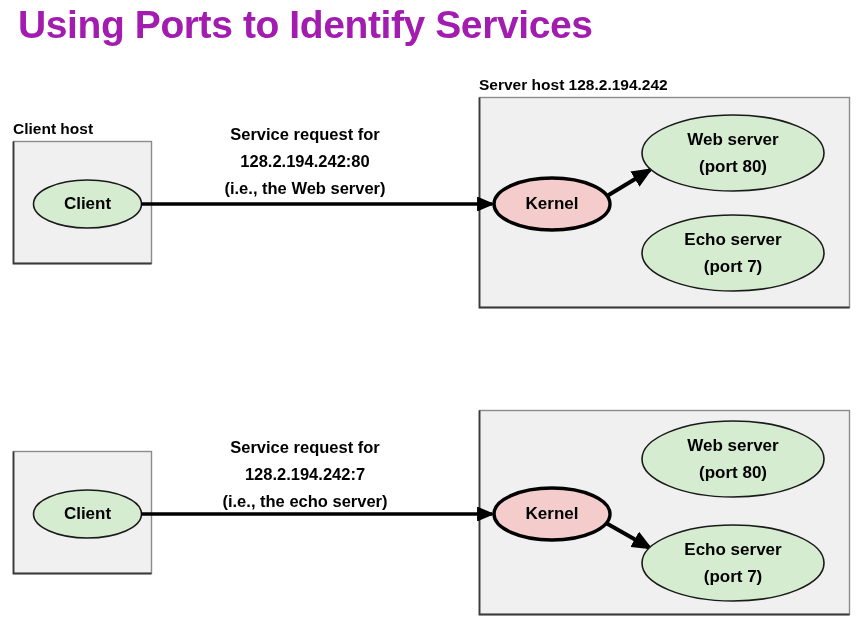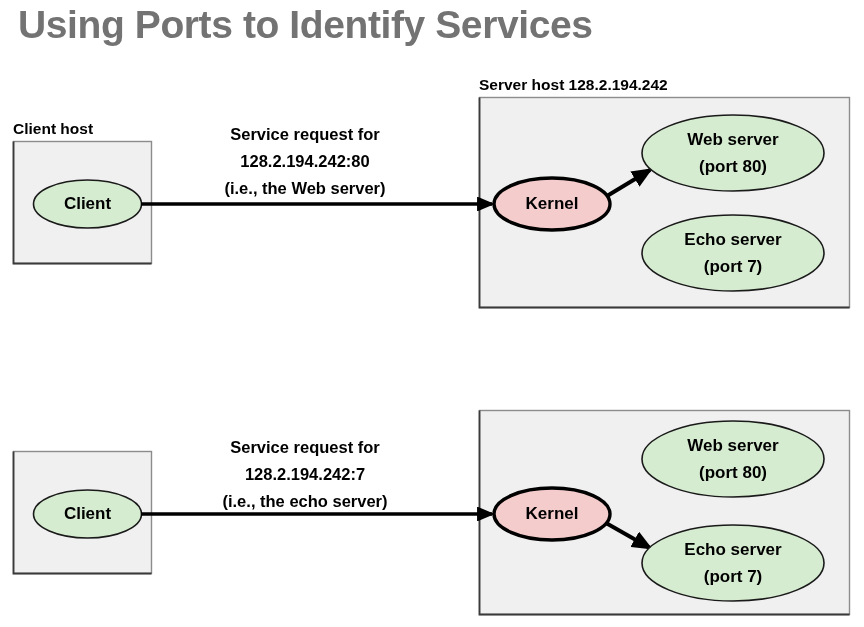--- a/index.html
+++ b/index.html
@@ -22,21 +22,21 @@
   }
   #title {
     position: absolute;
     left: 18px;
     top: 4px;
     font-size: 39px;
     font-weight: bold;
     letter-spacing: -0.4px;
     line-height: 1.1;
     white-space: nowrap;
-    color: #737373;
+    color: #a21caf;
   }
   svg.diagram {
     position: absolute;
     left: 0;
     top: 0;
     width: 864px;
     height: 627px;
   }
   .host-box {
     fill: #f0f0f0;

